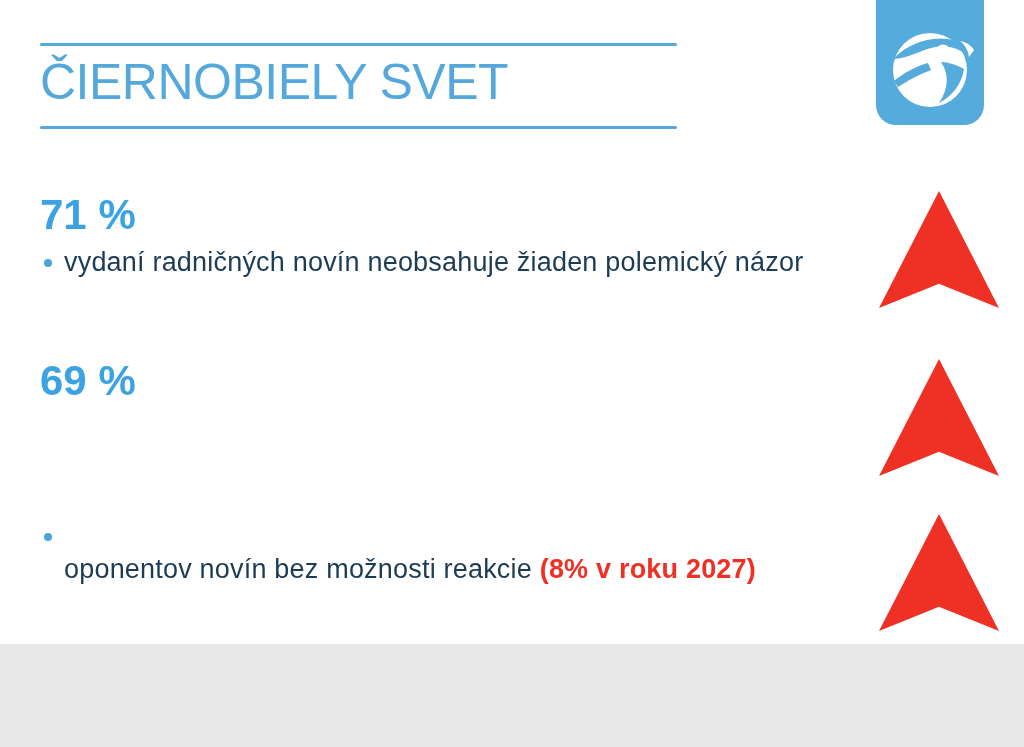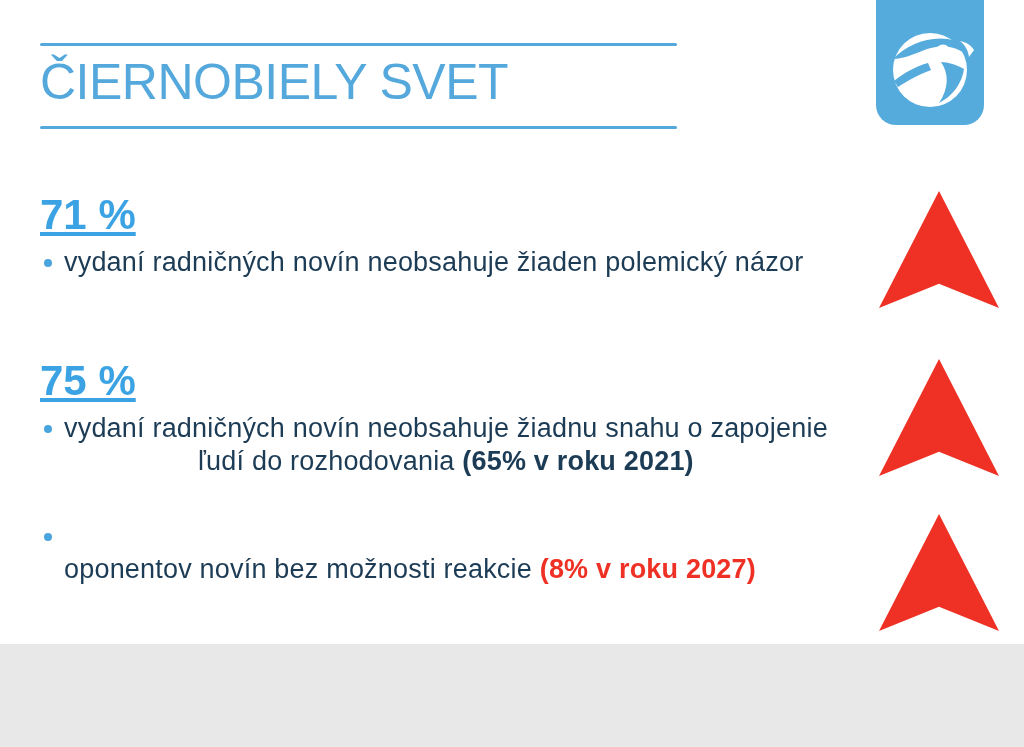--- a/index.html
+++ b/index.html
@@ -25,31 +25,30 @@
   }
   
   .logo-tile{
     position:absolute;left:876px;top:0;width:108px;height:125px;
     background:#55abdc;border-radius:0 0 20px 20px;
   }
   .logo-tile svg{position:absolute;left:0;top:0;}
   
   .stat{position:absolute;left:40px;width:840px;}
   .stat-value{
-    margin:0;font-size:42px;font-weight:bold;color:#3ba3e3;line-height:46px;text-decoration:underline;
+    margin:0;font-size:42px;font-weight:bold;color:#3ba3e3;line-height:46px;
   }
   .stat-row{display:flex;margin-top:8px;}
   .bullet-dot{
     flex:none;width:8px;height:8px;border-radius:50%;
     background:#4aa5df;margin:13px 12px 0 4px;
   }
   .stat-text{
     font-size:27px;line-height:33px;letter-spacing:0.2px;
     color:#1c3b55;
-    text-align:center;
   }
   .stat-text .hl{font-weight:bold;}
   .stat-text .hl.red{color:#ee3124;}
   .stat-1{top:192px;}
   .stat-2{top:358px;}
   .stat-3{top:512px;}
   
   .arrow{position:absolute;left:879px;width:120px;height:117px;}
   .arrow-1{top:191px;}
   .arrow-2{top:359px;}
@@ -90,28 +89,21 @@
     <div class="stat-row">
       <span class="bullet-dot"></span>
       <div class="stat-text">
         <span>vydaní radničných novín neobsahuje žiaden polemický názor</span><br>
         <span></span>
       </div>
     </div>
   </section>
 
   <section class="stat stat-2">
-    <h2 class="stat-value">75 %</h2>
-    <div class="stat-row">
-      <span class="bullet-dot"></span>
-      <div class="stat-text">
-        <span>vydaní radničných novín neobsahuje žiadnu snahu o zapojenie</span><br>
-        <span>ľudí do rozhodovania </span><span class="hl">(65% v roku 2021)</span>
-      </div>
-    </div>
+    <h2 class="stat-value">69 %</h2>
   </section>
 
   <section class="stat stat-3">
     <div class="stat-row">
       <span class="bullet-dot"></span>
       <div class="stat-text">
         <br>
         <span>oponentov novín bez možnosti reakcie </span><span class="hl red">(8% v roku 2027)</span>
       </div>
     </div>

